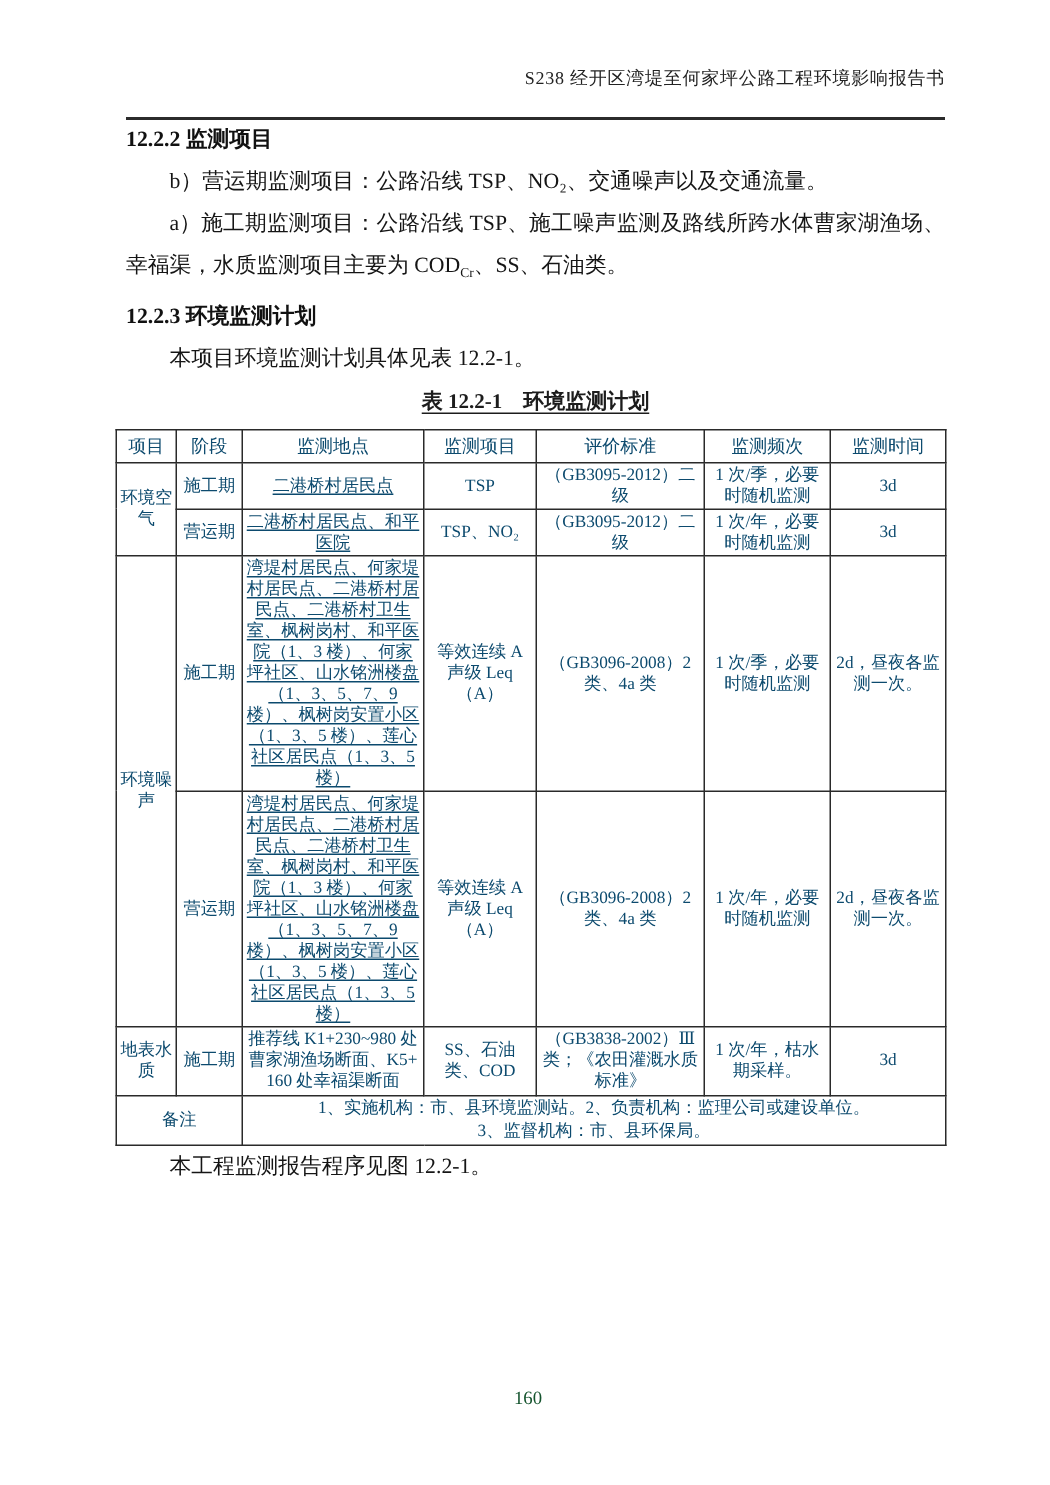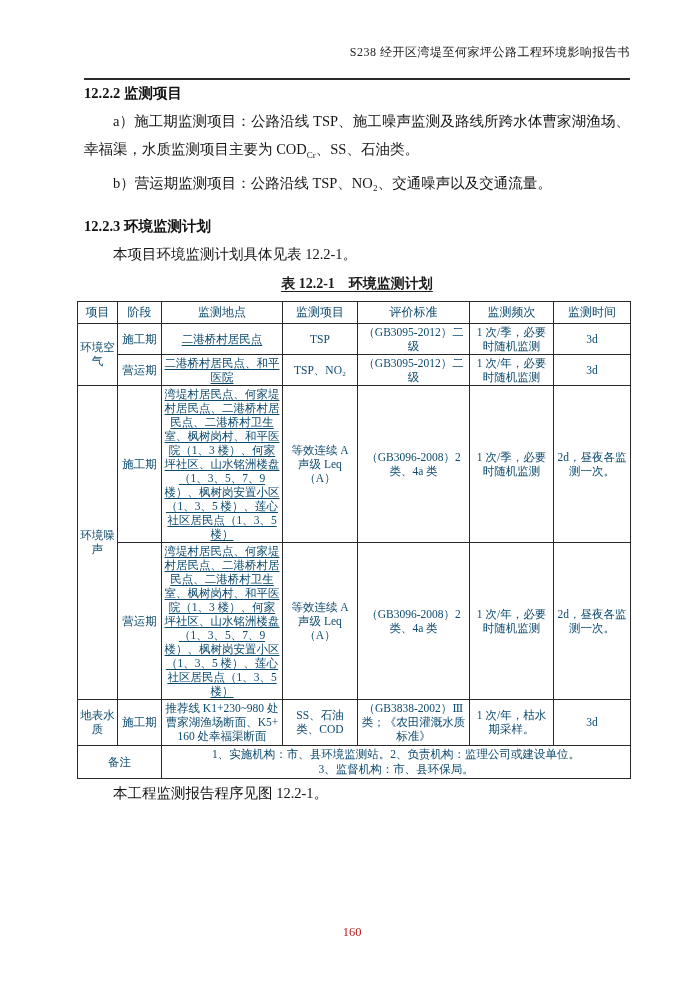--- a/index.html
+++ b/index.html
@@ -34,21 +34,21 @@
   }
   p.indent{ text-indent:2em; }
   .h3{
     margin:0;
     font-size:14.5px;
     line-height:27px;
     font-weight:bold;
     color:#111;
   }
   .mt14{margin-top:14px;}
-  .mt2{margin-top:16px;}
+  .mt2{margin-top:2px;}
   sub.cr{font-size:9px;}
   .table-title{
     text-align:center;
     font-size:14px;
     font-weight:bold;
     line-height:26px;
     margin-top:3px;
   }
   .table-title span{
     text-decoration:underline;
@@ -91,37 +91,37 @@
   tr.water{height:46px;}
   tr.note{height:31px;}
   td.note-content div{line-height:15px;}
   .after-table{margin-top:26px;}
   .page-footer{
     position:absolute;
     left:4px;right:0;
     bottom:50px;
     text-align:center;
     font-size:12.5px;
-    color:#b91c1c;
+    color:#14532d;
   }
 </style>
 </head>
 <body>
 
 <div class="page">
   <div class="content">
 
     <div class="doc-header">S238 经开区湾堤至何家坪公路工程环境影响报告书</div>
 
 
     <div class="h3">12.2.2 监测项目</div>
 
+    <p class="bodytext indent">b）营运期监测项目：公路沿线 TSP、NO₂、交通噪声以及交通流量。</p>
+
     <p class="bodytext indent"><span>a）施工期监测项目：公路沿线 TSP、施工噪声监测及路线所跨水体曹家湖渔场、幸福渠，水质监测项目主要为 COD</span><sub class="cr">Cr</sub><span>、SS、石油类。</span></p>
-
-    <p class="bodytext indent">b）营运期监测项目：公路沿线 TSP、NO₂、交通噪声以及交通流量。</p>
 
     <div class="h3 mt2">12.2.3 环境监测计划</div>
 
     <p class="bodytext indent">本项目环境监测计划具体见表 12.2-1。</p>
 
     <div class="table-title"><span>表 12.2-1　环境监测计划</span></div>
 
     <table class="monitor">
       <colgroup>
         <col style="width:40px">

